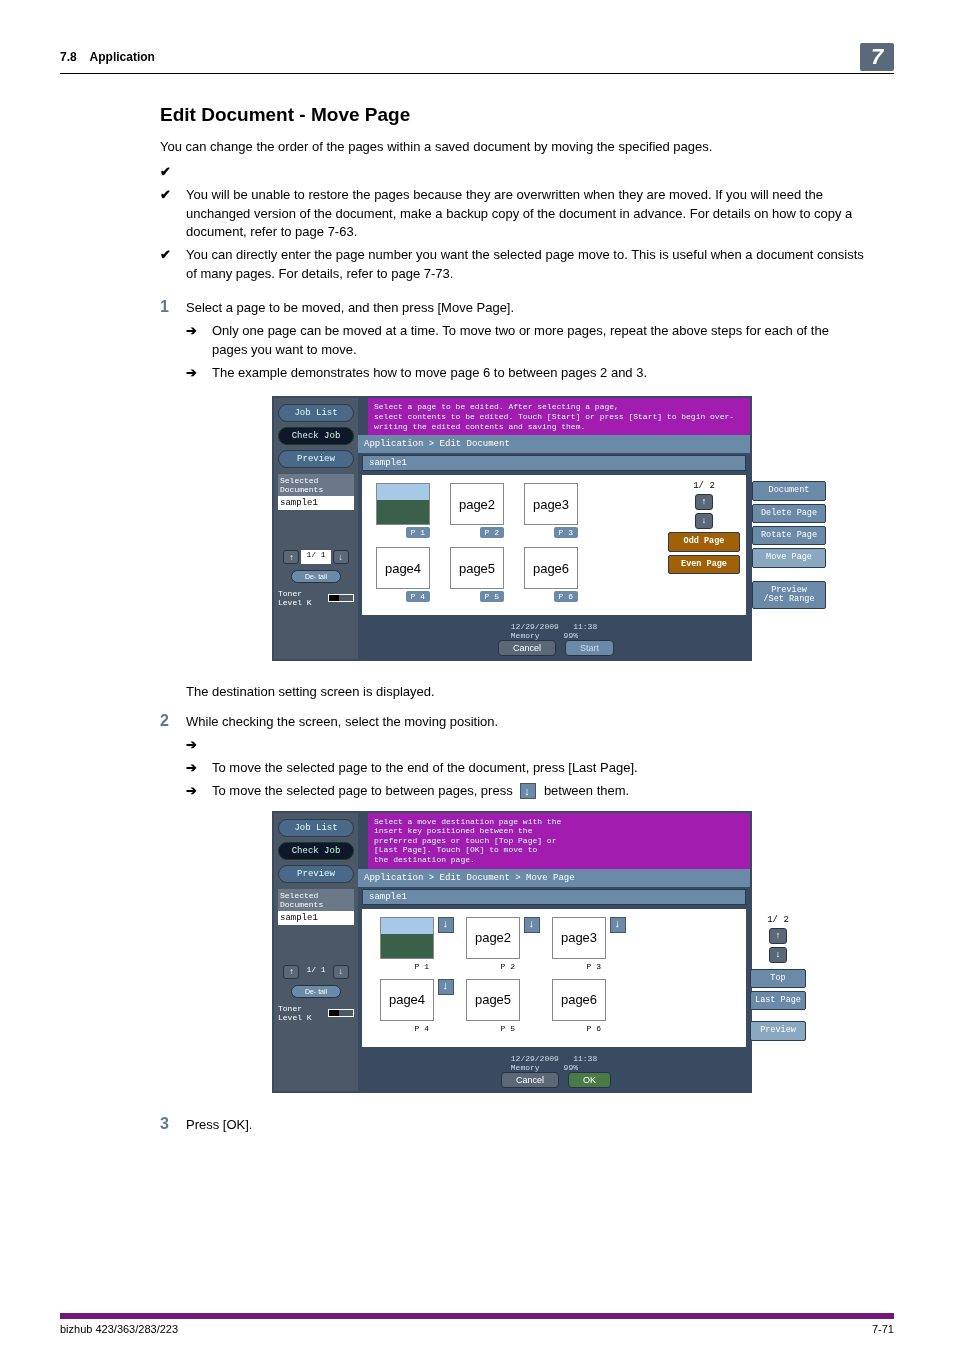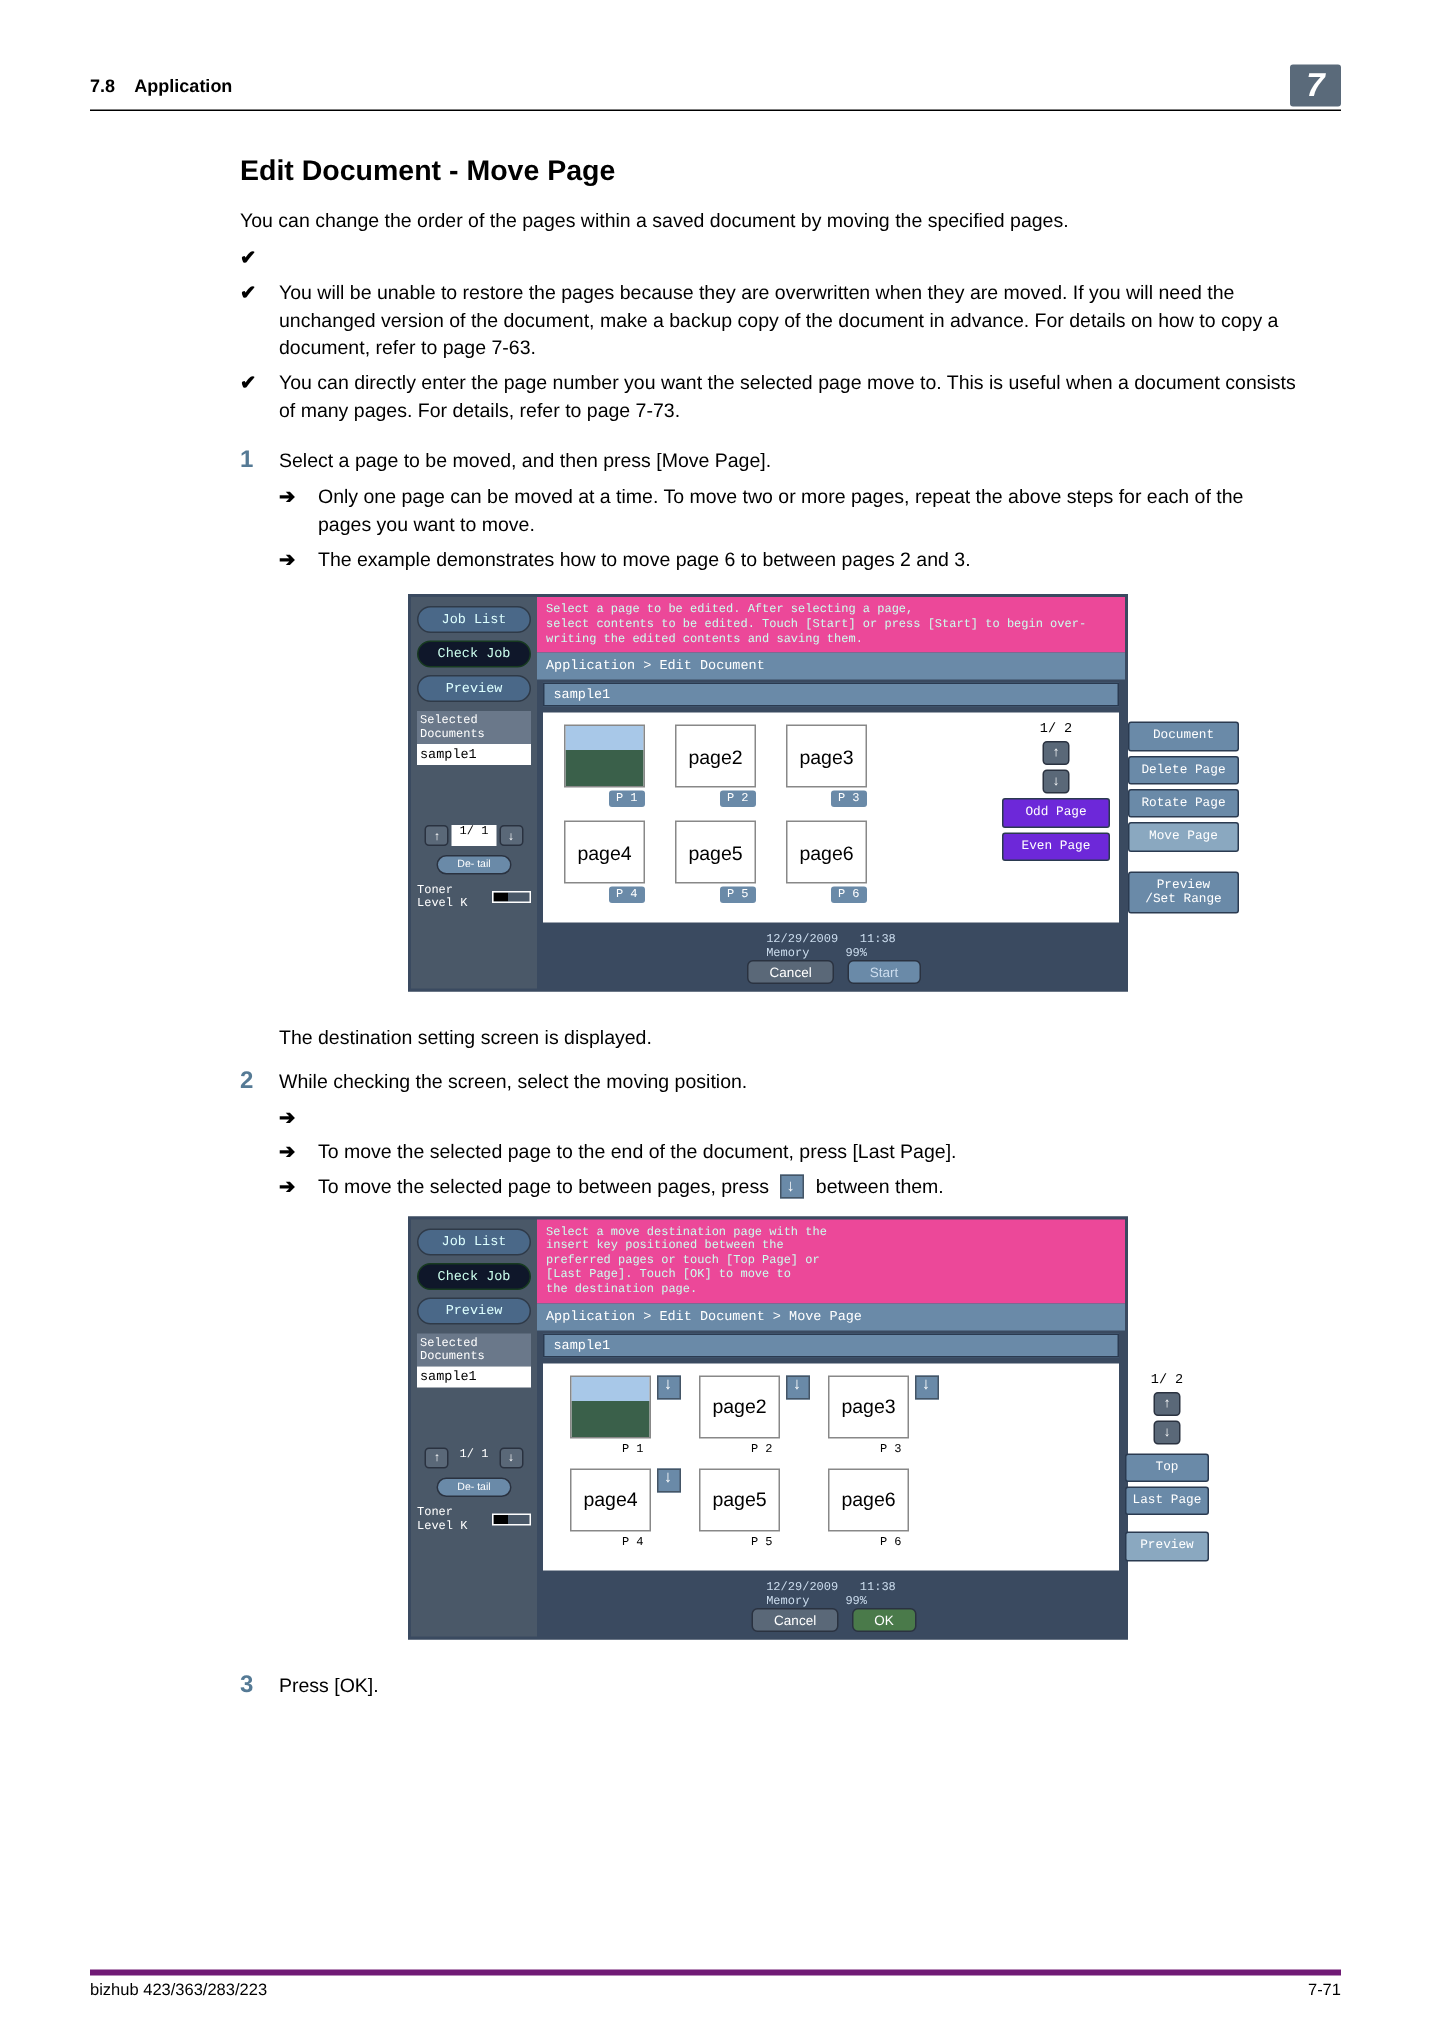--- a/index.html
+++ b/index.html
@@ -31,43 +31,43 @@
     .pill { border: 1px solid #2f3a48; border-radius: 12px; font-size: 9px; padding: 3px 6px; text-align: center; margin-bottom: 5px; background: #4a5868; color: #bce0f0; }
     .pill.green { background: #0f172a; color: #cfe; border-color: #173a20; }
     .pill.blue { background: #4a6888; color: #dff; }
     .sel-docs { font-size: 8px; background: #6a788a; color: #fff; padding: 2px; margin-top: 6px; }
     .sel-name { font-size: 9px; background: #fff; color: #000; padding: 2px; }
     .pager { display: flex; justify-content: center; gap: 2px; margin-top: 40px; }
     .pager button { font-size: 8px; width: 16px; height: 14px; background: #5a6878; border: 1px solid #2a3240; color: #fff; border-radius: 3px; }
     .details-btn { margin: 6px auto 0 auto; display: block; width: 50px; font-size: 7px; background: #6a8aa8; color: #fff; border: 1px solid #2a3240; border-radius: 8px; padding: 2px 0; line-height: 1; }
     .toner { font-size: 8px; color: #fff; margin-top: 6px; display: flex; align-items: center; gap: 4px; }
     .toner .bar { width: 34px; height: 8px; border: 1px solid #fff; background: linear-gradient(to right, #000 40%, transparent 40%); }
-    .topmsg { background: #ec4899; color: #cfe; font-size: 8px; padding: 4px 6px; line-height: 1.2; min-height: 34px; }
+    .topmsg { background: #a21caf; color: #cfe; font-size: 8px; padding: 4px 6px; line-height: 1.2; min-height: 34px; margin-left: 10px; }
     .breadcrumb { background: #6a8aa8; color: #fff; font-size: 9px; padding: 4px 6px; }
     .docbar { background: #6a8aa8; border: 1px solid #2a3a50; color: #fff; font-size: 9px; padding: 2px 6px; margin: 2px 4px; }
     .thumb-area { background: #fff; margin: 4px; padding: 8px; position: relative; }
     .grid { display: grid; grid-template-columns: repeat(3, 60px); grid-auto-rows: 60px; gap: 4px 14px; }
     .cell { display: flex; flex-direction: column; align-items: flex-end; }
     .thumb { width: 54px; height: 42px; border: 1px solid #888; background: #fff; display: flex; align-items: center; justify-content: center; font-family: Arial; font-size: 13px; }
     .thumb.photo { background: linear-gradient(#a8c8e8 40%, #3a604a 40%); }
     .plabel { font-size: 8px; background: #6a8aa8; color: #fff; padding: 1px 5px; margin-top: 2px; border-radius: 2px; }
     .plabel2 { font-size: 8px; color: #000; padding: 1px 5px; margin-top: 2px; }
     .side-col { position: absolute; right: 6px; top: 6px; bottom: 6px; width: 72px; display: flex; flex-direction: column; gap: 3px; }
     .sbtn { font-size: 8.5px; background: #6a8aa8; color: #fff; border: 1px solid #2a3a50; border-radius: 2px; padding: 4px 2px; text-align: center; line-height: 1.1; }
-    .sbtn.d { background: #6d28d9; }
+    .sbtn.d { background: #a16207; font-weight: bold; }
     .sbtn.sel { background: #8aa8c0; }
     .foot { background: #3a4a60; color: #cde; font-size: 8px; padding: 3px 6px; display: flex; justify-content: space-between; align-items: center; flex-direction: column; }
     .foot-btn { background: #5a6878; color: #fff; border: 1px solid #2a3240; border-radius: 4px; font-size: 9px; padding: 2px 14px; margin-left: 4px; }
     .foot-btn.ok { background: #4a7a4a; }
     .foot-btn.start { background: #6a8aa8; color: #cde; }
     .small-arrow-col { display: flex; flex-direction: column; align-items: center; gap: 3px; font-size: 9px; }
     .uarrow { width: 18px; height: 16px; background: #5a6878; color: #fff; border: 1px solid #2a3240; border-radius: 3px; display: flex; align-items: center; justify-content: center; font-size: 9px; }
     .grid2 { display: grid; grid-template-columns: 64px 14px 64px 14px 64px 14px; grid-auto-rows: 60px; gap: 2px 4px; }
     .insert-icon .inbetween-icon { margin: 0; }
-    .pg-footer { border-top: 4px solid #701a75; display: flex; justify-content: space-between; font-size: 11px; margin-top: 180px; padding-top: 4px; }
+    .pg-footer { border-top: 6px solid #701a75; display: flex; justify-content: space-between; font-size: 11px; margin-top: 180px; padding-top: 4px; }
     .dest-text { margin-left: 26px; margin-top: 4px; margin-bottom: 10px; }
   </style>
 </head>
 <body>
 
 <div class="page">
   <div class="topbar">
     <div class="sec-label">
       <span>7.8</span>&nbsp;&nbsp;&nbsp;
       <span>Application</span>

